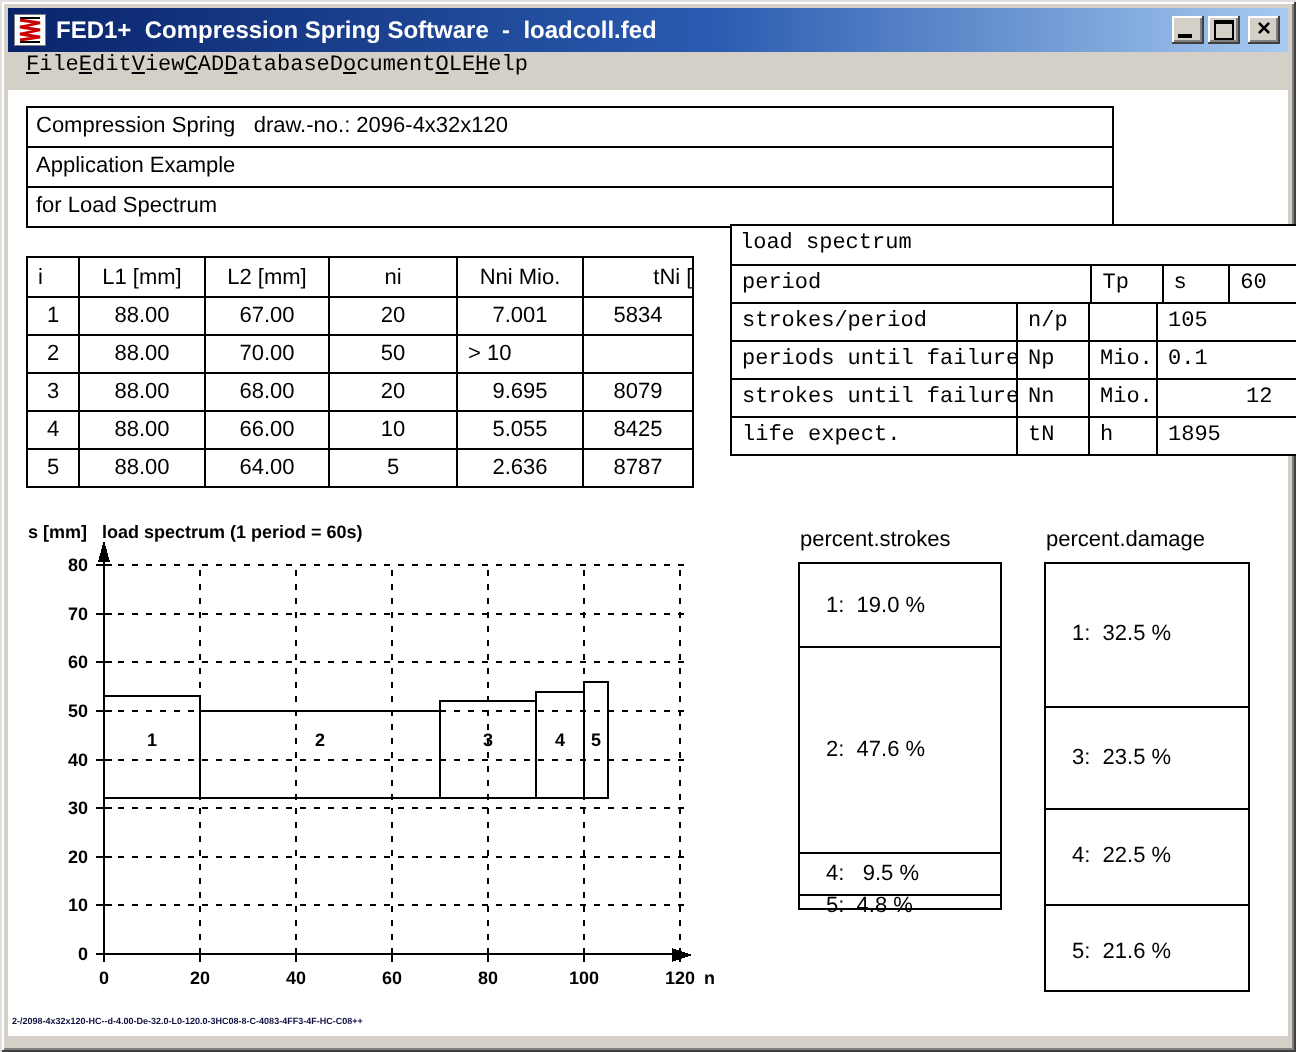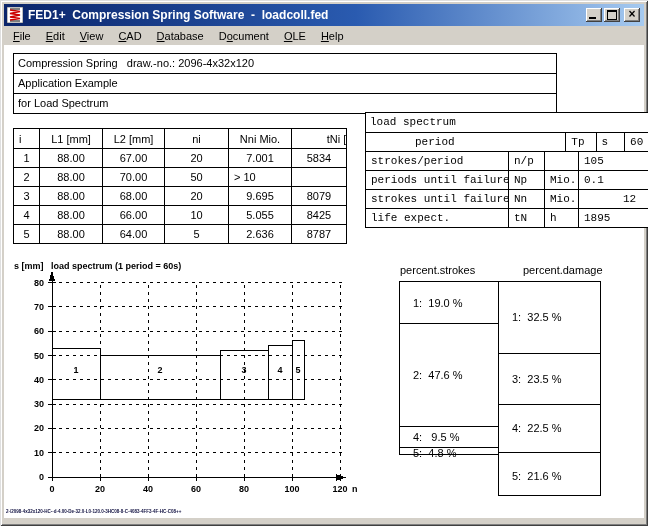--- a/index.html
+++ b/index.html
@@ -11,21 +11,21 @@
     display:flex;align-items:center;}
   .title-icon{width:16px;height:16px;margin-left:3px;flex:0 0 auto;}
   .title-text{color:#fff;font-weight:bold;font-size:12px;margin-left:5px;white-space:pre;flex:1 1 auto;overflow:hidden;}
   .win-btn{width:16px;height:14px;background:#d4d0c8;position:relative;margin-right:2px;flex:0 0 auto;cursor:default;
     box-shadow: inset -1px -1px 0 #404040, inset 1px 1px 0 #fff, inset -2px -2px 0 #808080, inset 2px 2px 0 #d4d0c8;}
   .win-btn.close{margin-left:2px;margin-right:4px;}
   .glyph-min{position:absolute;left:3px;bottom:3px;width:7px;height:2px;background:#000;}
   .glyph-max{position:absolute;left:3px;top:2px;width:8px;height:7px;border:1px solid #000;border-top-width:2px;}
   .glyph-close{position:absolute;left:0;top:-1px;width:16px;height:14px;text-align:center;font-size:12px;font-weight:bold;line-height:14px;color:#000;}
   .menubar{position:absolute;left:4px;top:27px;width:640px;height:18px;box-sizing:border-box;
-    display:flex;align-items:center;gap:15px;padding-left:9px;font-size:11px;color:#000;}
+    display:flex;gap:0;padding-left:9px;font-size:11px;color:#000;font-family:Liberation Mono, monospace;}
   .menu-item{cursor:default;white-space:pre;}
   .menu-item u{text-decoration:underline;}
   .client{position:absolute;left:4px;top:45px;width:640px;height:473px;background:#fff;}
   .box{position:absolute;border:1px solid #000;box-sizing:border-box;font-size:11px;color:#000;background:#fff;}
   .hrow{height:19px;line-height:19px;padding-left:4px;border-top:1px solid #000;white-space:pre;overflow:hidden;}
   .hrow:first-child{border-top:none;}
   .ttitle{height:19px;line-height:19px;padding-left:4px;white-space:pre;}
   .trow{display:flex;height:19px;border-top:1px solid #000;box-sizing:border-box;}
   .trow:first-child{border-top:none;}
   .tcell{border-left:1px solid #000;box-sizing:border-box;display:flex;align-items:center;justify-content:center;height:100%;overflow:hidden;white-space:pre;}
@@ -133,21 +133,21 @@
           <div class="tcell" style="width: 62px;">64.00</div>
           <div class="tcell" style="width: 64px;">5</div>
           <div class="tcell" style="width: 63px;">2.636</div>
           <div class="tcell" style="width: 55px;">8787</div>
         </div>
       </div>
 
     <div class="box" style="left:361px;top:67px;width:312px;font-family:Liberation Mono, monospace;">
       <div class="ttitle">load spectrum</div>
     <div class="trow">
-          <div class="tcell left" style="width: 142px; margin-left: 44px;">period</div>
+          <div class="tcell left" style="width: 142px;">period</div>
           <div class="tcell left" style="width: 36px; margin-left: 40px;">Tp</div>
           <div class="tcell left" style="width: 34px;">s</div>
           <div class="tcell left" style="width: 63px;">60</div>
         </div>
         <div class="trow">
           <div class="tcell left" style="width: 142px;">strokes/period</div>
           <div class="tcell left" style="width: 36px;">n/p</div>
           <div class="tcell left" style="width: 34px;"></div>
           <div class="tcell left" style="width: 63px;">105</div>
         </div>
@@ -249,21 +249,21 @@
         </div>
         <div class="pseg" style="height: 20.6px;">
           <span>4:   9.5 %</span>
         </div>
         <div class="pseg" style="height: 10.4px;">
           <span>5:  4.8 %</span>
         </div>
       </div>
 
     <div class="ptitle" style="left:519px;top:219px;">percent.damage</div>
-    <div class="pbox" style="left:494px;top:236px;width:103px;height:215px;">
+    <div class="pbox" style="left:518px;top:236px;width:103px;height:215px;">
         <div class="pseg" style="height: 70.5px;">
           <span>1:  32.5 %</span>
         </div>
         <div class="pseg" style="height: 51px;">
           <span>3:  23.5 %</span>
         </div>
         <div class="pseg" style="height: 48.8px;">
           <span>4:  22.5 %</span>
         </div>
         <div class="pseg" style="height: 46.9px;">

